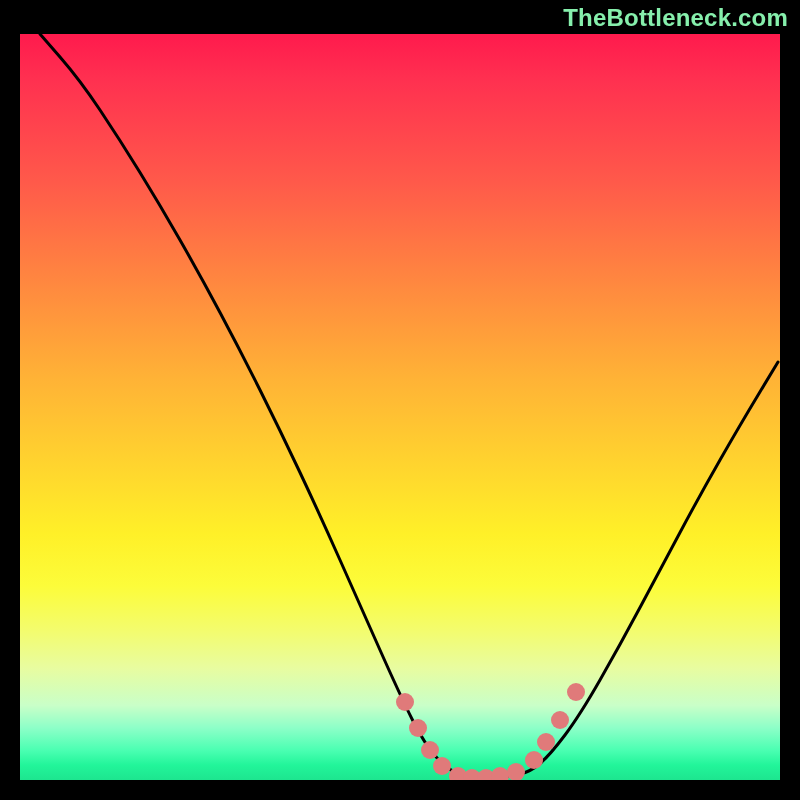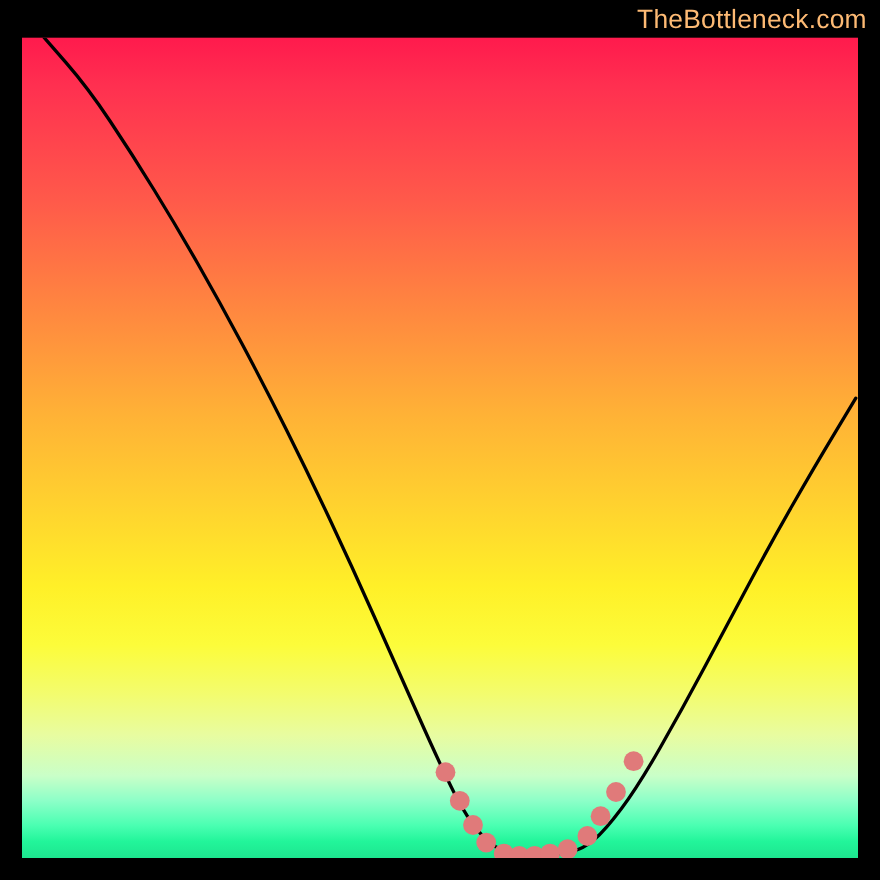--- a/index.html
+++ b/index.html
@@ -57,22 +57,22 @@
     left: 0;
     top: 0;
     width: 100%;
     height: 100%;
   }
   .watermark {
     position: absolute;
     top: 4px;
     right: 12px;
     font-size: 24px;
-    font-weight: 400;
-    color: #fdba74;
+    font-weight: 700;
+    color: #86efac;
     letter-spacing: 0.2px;
   }
 </style>
 </head>
 <body>
 
 <div class="watermark">TheBottleneck.com</div>
 
 <div class="frame">
   <div class="plot-area">

